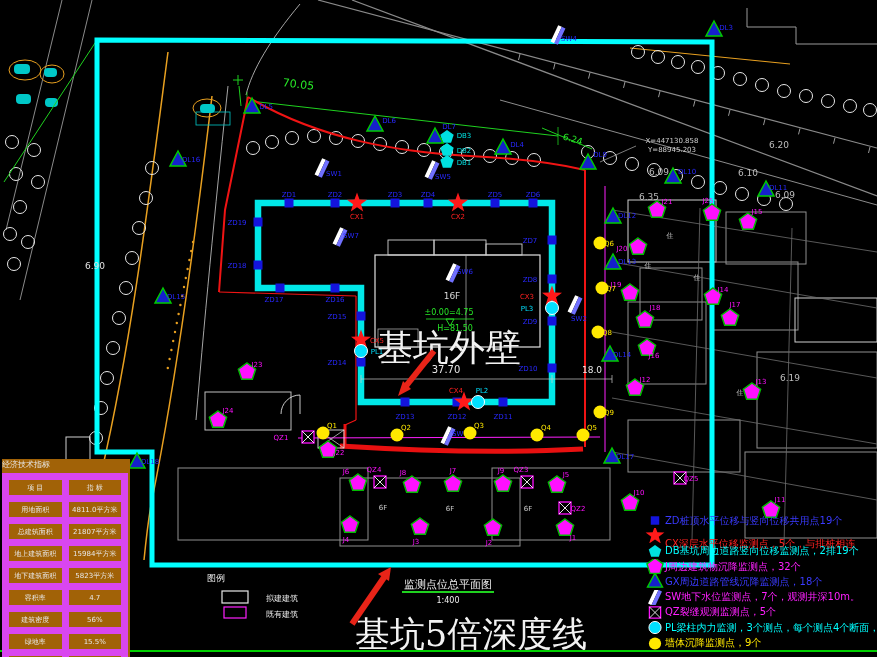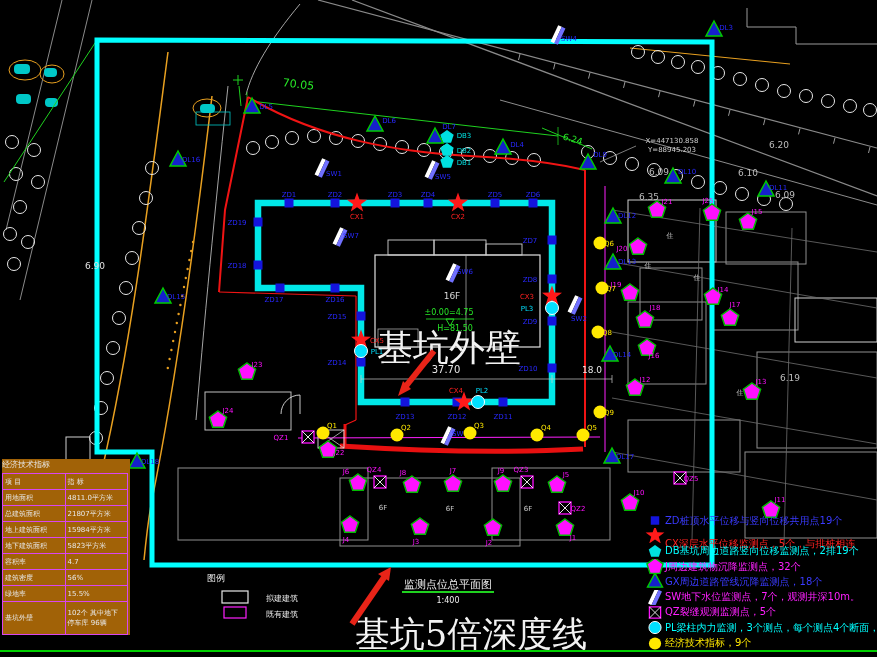--- a/index.html
+++ b/index.html
@@ -9,22 +9,22 @@
   .overlay{position:absolute;color:#fff;}
   
   #legend{left:645px;top:513px;width:232px;}
   .legend-row{display:flex;align-items:center;height:15.3px;white-space:nowrap;}
   .legend-sym{width:20px;flex:0 0 20px;height:15px;}
   .legend-text{font-size:10px;letter-spacing:0;}
   
   #stats{left:2px;top:459px;width:128px;background:#a16207;}
   #stats .tbl-title{font-size:8px;color:#e8e8e8;margin:0 0 3px 0;}
   #stats table{border-collapse:collapse;width:126px;table-layout:fixed;}
-  #stats td,#stats th{border:1px solid #d946ef;color:#e8e8e8;font-size:7px;
-     font-weight:normal;padding:1px 2px;text-align:left;overflow:hidden;}
+  #stats td,#stats th{border:7px solid #d946ef;color:#e8e8e8;font-size:7px;
+     font-weight:normal;padding:1px 2px;text-align:center;overflow:hidden;}
   #stats th{height:13px;}
   #stats td{height:13px;margin-top:44px;}
   #stats tr.tall td{height:30px;}
   svg text{user-select:none;}
   .big-cad-text{font-family:"DejaVu Serif",serif;}
 </style>
 </head>
 <body>
 
 <div id="stage">
@@ -931,21 +931,21 @@
             </g>
           </svg></span>
         <span class="legend-text" style="color: rgb(0, 255, 255);">PL梁柱内力监测，3个测点，每个测点4个断面，每个断面2个钢筋计</span>
       </div>
       <div class="legend-row">
         <span class="legend-sym"><svg width="20" height="15" viewBox="-10 -8 20 16">
             <g>
               <circle cx="0" cy="0" r="6.5" fill="#ffe800"></circle>
             </g>
           </svg></span>
-        <span class="legend-text" style="color: rgb(255, 232, 0);">经济技术指标，9个</span>
+        <span class="legend-text" style="color: rgb(255, 232, 0);">墙体沉降监测点，9个</span>
       </div>
     </div>
 
 <div id="stats" class="overlay">
   <div class="tbl-title">经济技术指标</div>
   <table>
         <tbody id="stats-body">
           <tr>
             <th>项  目</th>
             <th>指  标</th>

